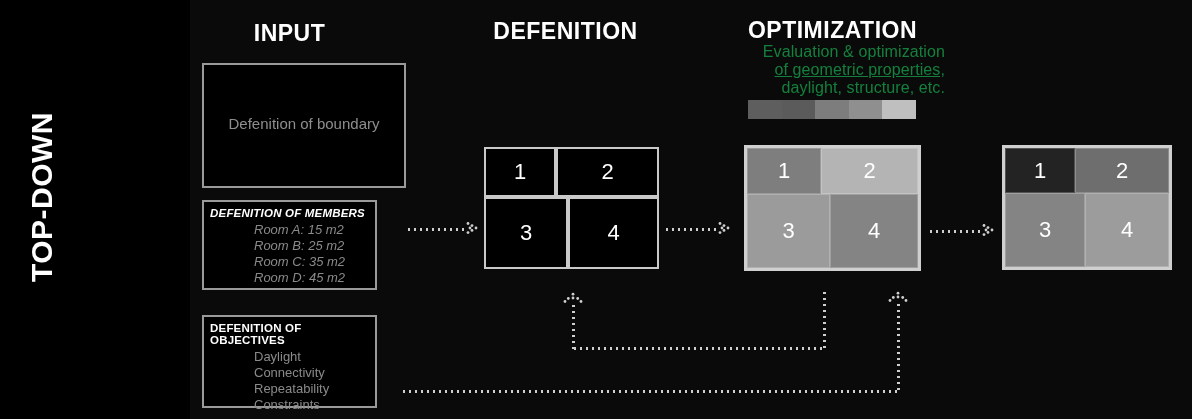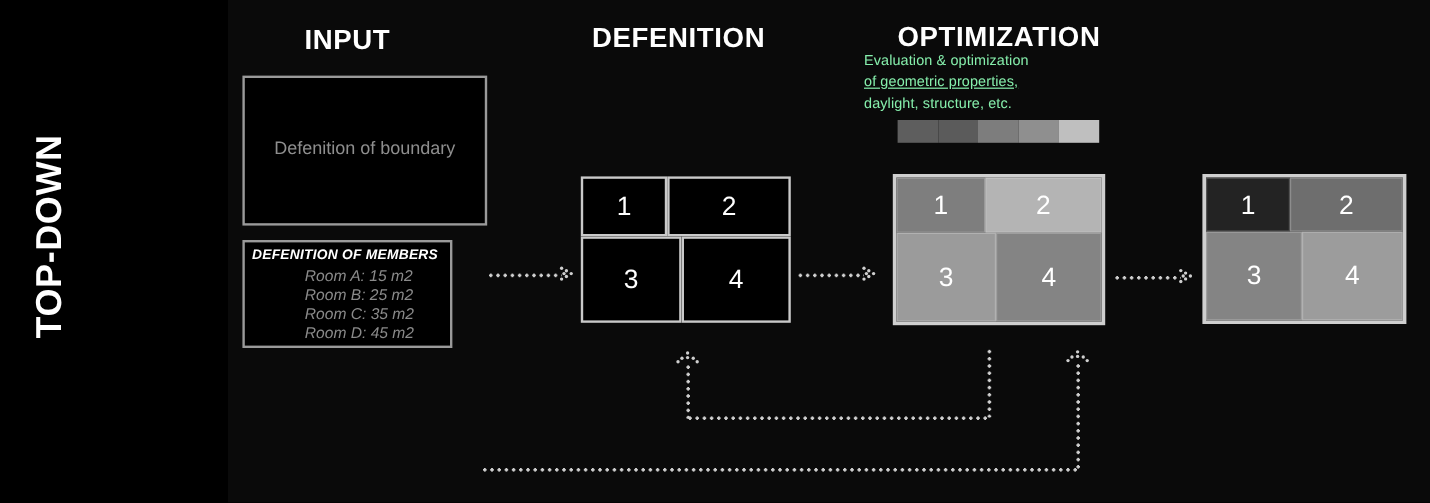--- a/index.html
+++ b/index.html
@@ -25,23 +25,23 @@
     position:absolute;
     color:#ffffff;
     font-size:23px;
     font-weight:600;
     letter-spacing:0.5px;
     text-align:center;
     white-space:nowrap;
   }
   .sub-line{
     position:absolute;
-    color:#86efac;
-    font-size:12px;
-    text-align:left;
+    color:#15803d;
+    font-size:16px;
+    text-align:right;
     white-space:nowrap;
     letter-spacing:0.1px;
   }
   
   #topdown{
     position:absolute;
     left:-58px; top:180px;
     width:200px;
     transform:rotate(-90deg);
     transform-origin:center center;
@@ -172,20 +172,29 @@
   <div class="ibox" id="members-box">
     <div class="box-head">DEFENITION OF MEMBERS</div>
     <div class="box-list">
       <div>Room A: 15 m2</div>
       <div>Room B: 25 m2</div>
       <div>Room C: 35 m2</div>
       <div>Room D: 45 m2</div>
     </div>
   </div>
 
+  <div class="ibox" id="objectives-box">
+    <div class="box-head">DEFENITION OF OBJECTIVES</div>
+    <div class="box-list">
+      <div>Daylight</div>
+      <div>Connectivity</div>
+      <div>Repeatability</div>
+      <div>Constraints</div>
+    </div>
+  </div>
 
   <div class="grid outlined" id="grid-combination">
     <div class="cell" style="left: 0px; top: 0px; width: 72px; height: 50px; background: rgb(0, 0, 0);">1</div>
     <div class="cell" style="left: 72px; top: 0px; width: 103px; height: 50px; background: rgb(0, 0, 0);">2</div>
     <div class="cell" style="left: 0px; top: 50px; width: 84px; height: 72px; background: rgb(0, 0, 0);">3</div>
     <div class="cell" style="left: 84px; top: 50px; width: 91px; height: 72px; background: rgb(0, 0, 0);">4</div>
   </div>
 
   <div class="grid filled" id="grid-optimization">
     <div class="cell" id="o1" style="left: 0px; top: 0px; width: 74px; height: 46px; background: rgb(126, 126, 126);">1</div>

